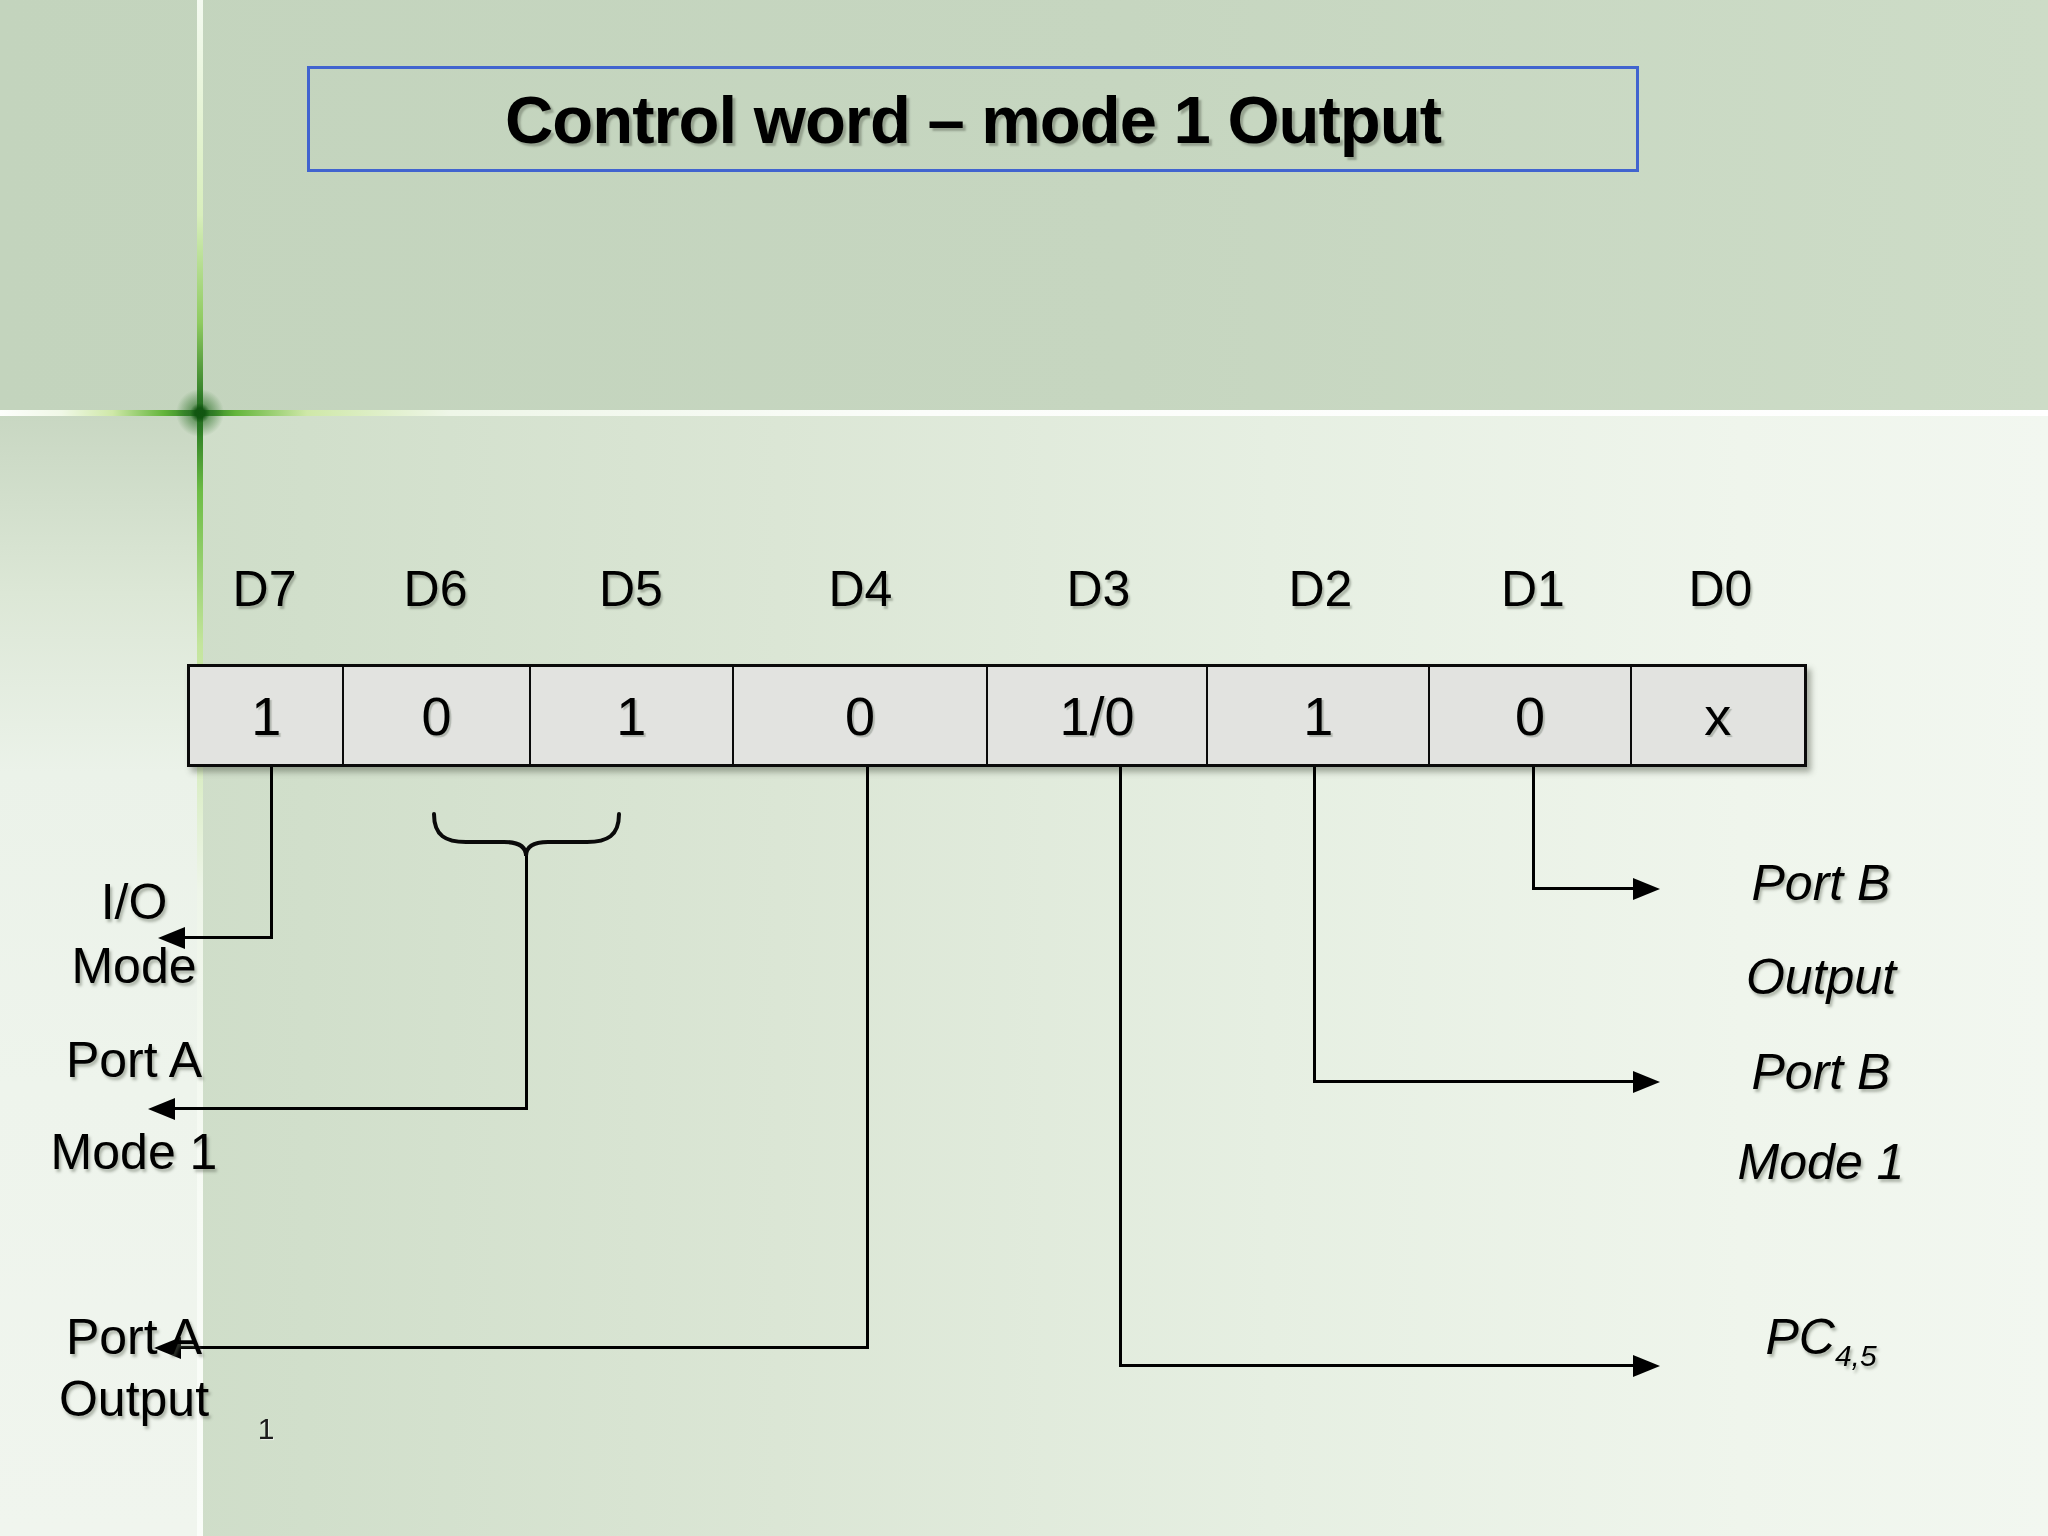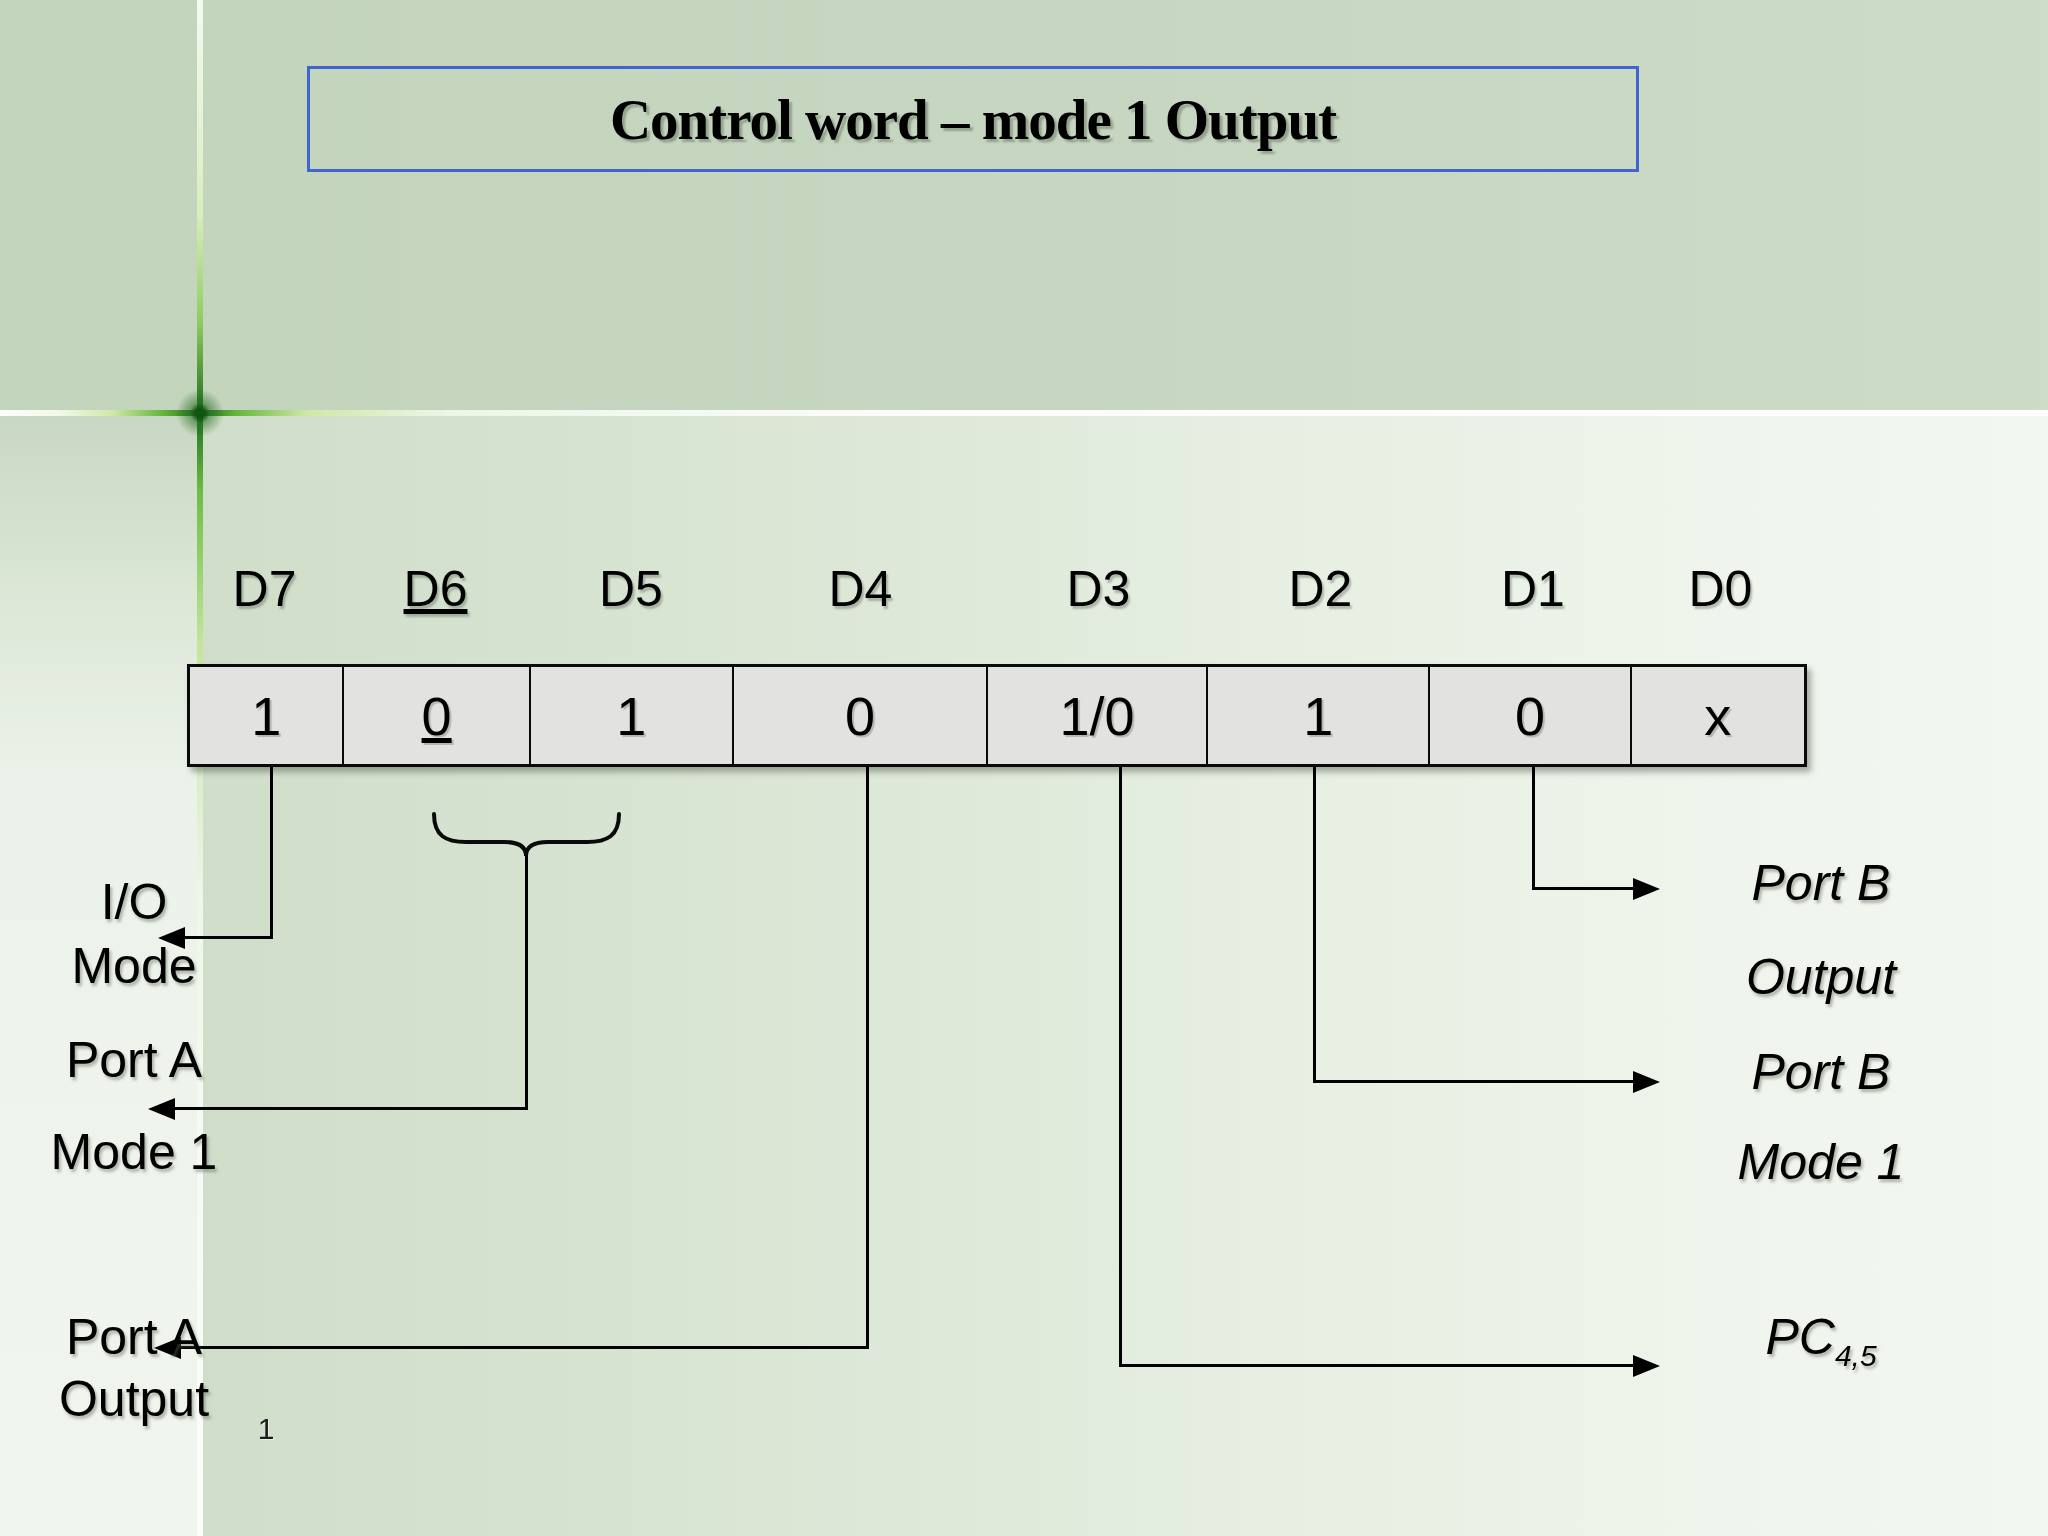--- a/index.html
+++ b/index.html
@@ -35,23 +35,22 @@
     position:absolute;left:176px;top:389px;width:48px;height:48px;
     background:radial-gradient(circle,rgba(16,84,16,0.95) 0 5px,rgba(40,110,35,0.55) 10px,rgba(90,160,70,0.0) 24px);
   }
   
   .title-box{
     position:absolute;left:307px;top:66px;width:1332px;height:106px;
     border:3px solid #4164cf;box-sizing:border-box;
     display:flex;align-items:center;justify-content:center;
   }
   .title-text{
-    font-size:57px;font-weight:700;letter-spacing:-1px;white-space:nowrap;
+    font-size:67px;font-weight:700;letter-spacing:-1px;white-space:nowrap;
     text-shadow:3px 3px 2px rgba(90,100,85,0.45);
-    font-family:Liberation Serif, serif;
   }
   
   .bit-labels{
     position:absolute;left:187px;top:556px;width:1620px;height:68px;
     display:flex;
   }
   .bit-labels .bl{
     display:flex;align-items:flex-end;justify-content:center;
     font-size:50px;padding-bottom:6px;box-sizing:border-box;
     text-shadow:2px 3px 2px rgba(90,100,85,0.4);
@@ -62,21 +61,21 @@
     background:#e2e3e0;
     box-shadow:4px 5px 6px rgba(70,80,65,0.45);
   }
   .bit-row .cell{
     display:flex;align-items:center;justify-content:center;
     font-size:54px;box-sizing:border-box;
     border-right:2px solid #0a0a0a;
     text-shadow:2px 2px 1px rgba(90,100,85,0.35);
   }
   .bit-row .cell:last-child{border-right:none;}
-  .w0{width:9.57%;}.w1{width:11.54%;text-decoration:underline;}.w2{width:12.59%;}.w3{width:15.74%;}
+  .w0{width:9.57%;}.w1{width:11.54%;}.w2{width:12.59%;}.w3{width:15.74%;}
   .w4{width:13.64%;}.w5{width:13.77%;}.w6{width:12.47%;}.w7{width:10.68%;}
   
   .vline{position:absolute;width:3px;background:#000;}
   .hline{position:absolute;height:3px;background:#000;}
   .arrow-l{position:absolute;width:0;height:0;
     border-top:11px solid transparent;border-bottom:11px solid transparent;
     border-right:27px solid #000;}
   .arrow-r{position:absolute;width:0;height:0;
     border-top:11px solid transparent;border-bottom:11px solid transparent;
     border-left:27px solid #000;}

